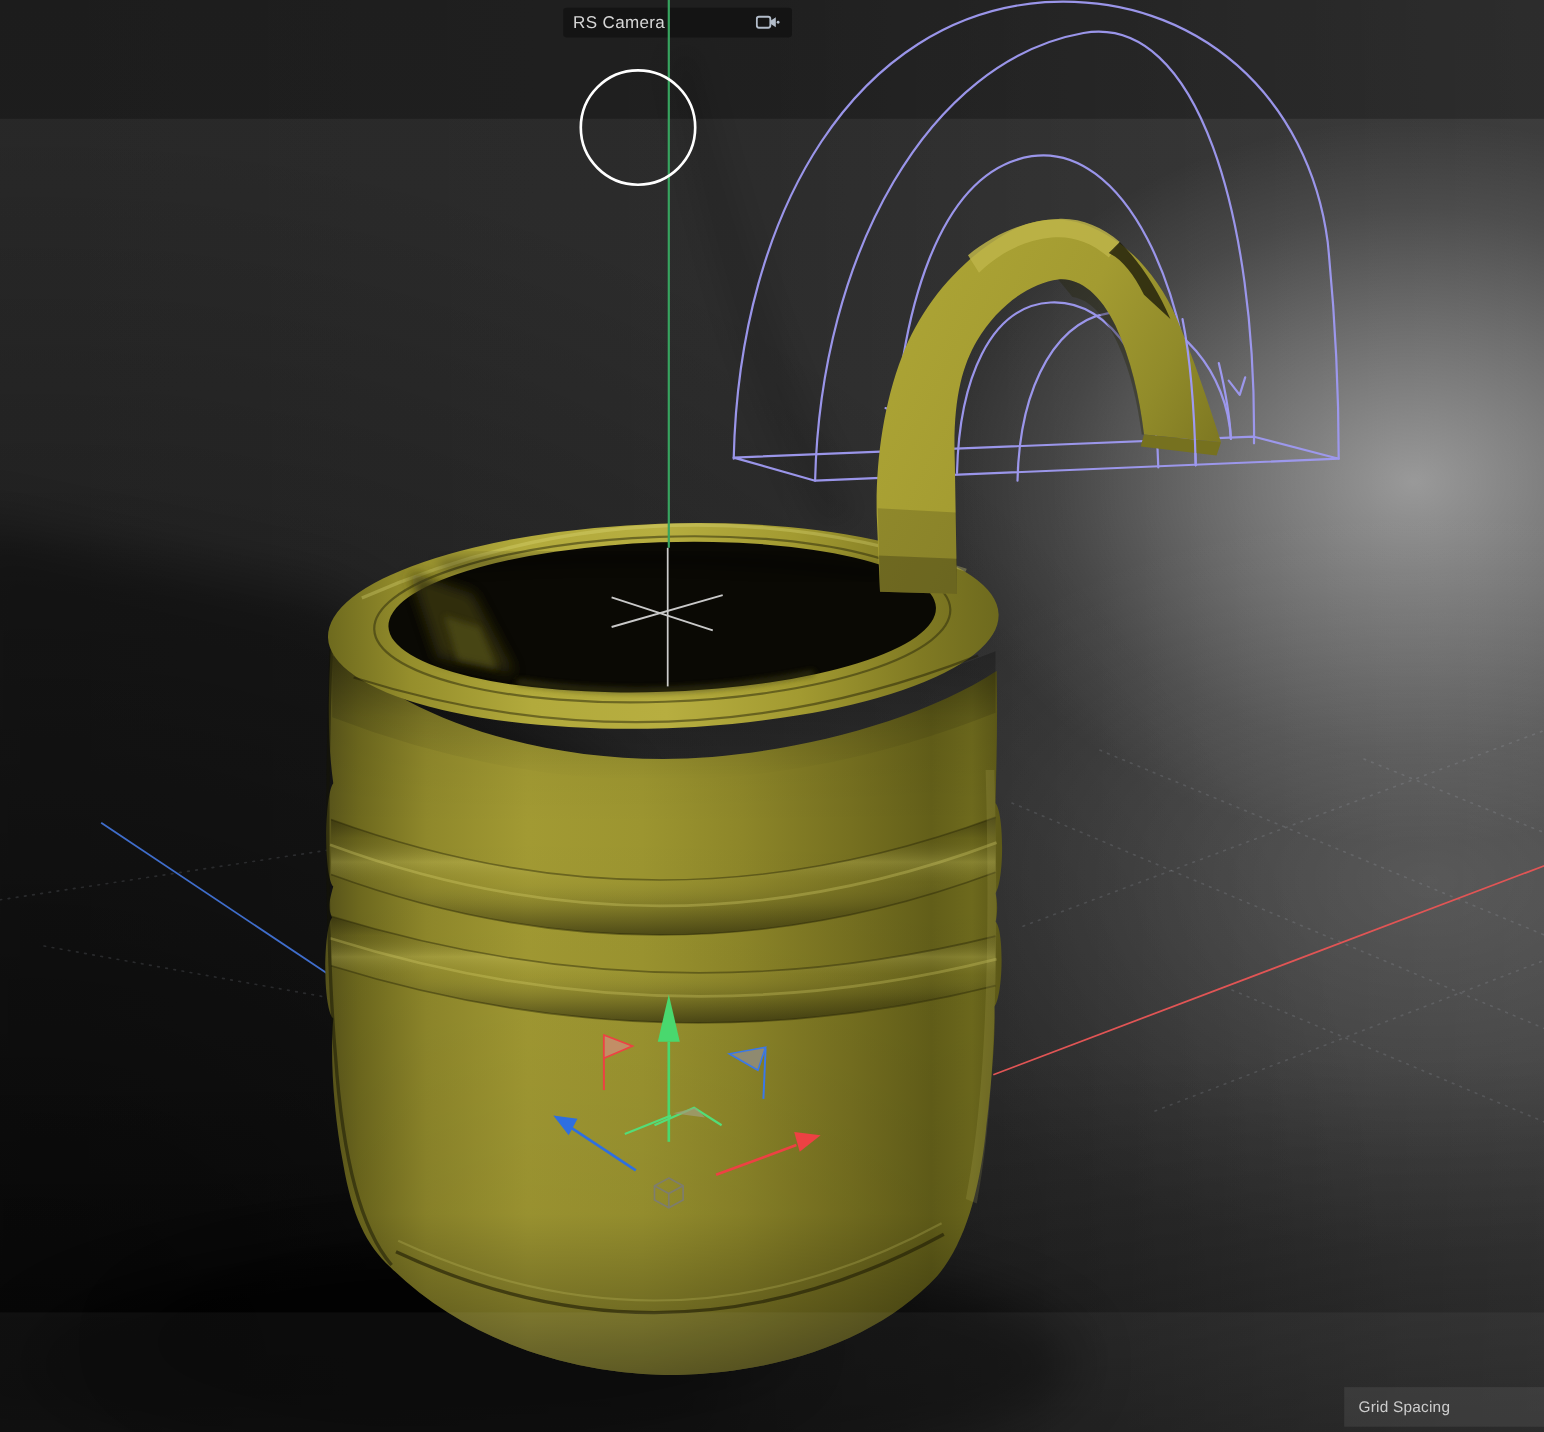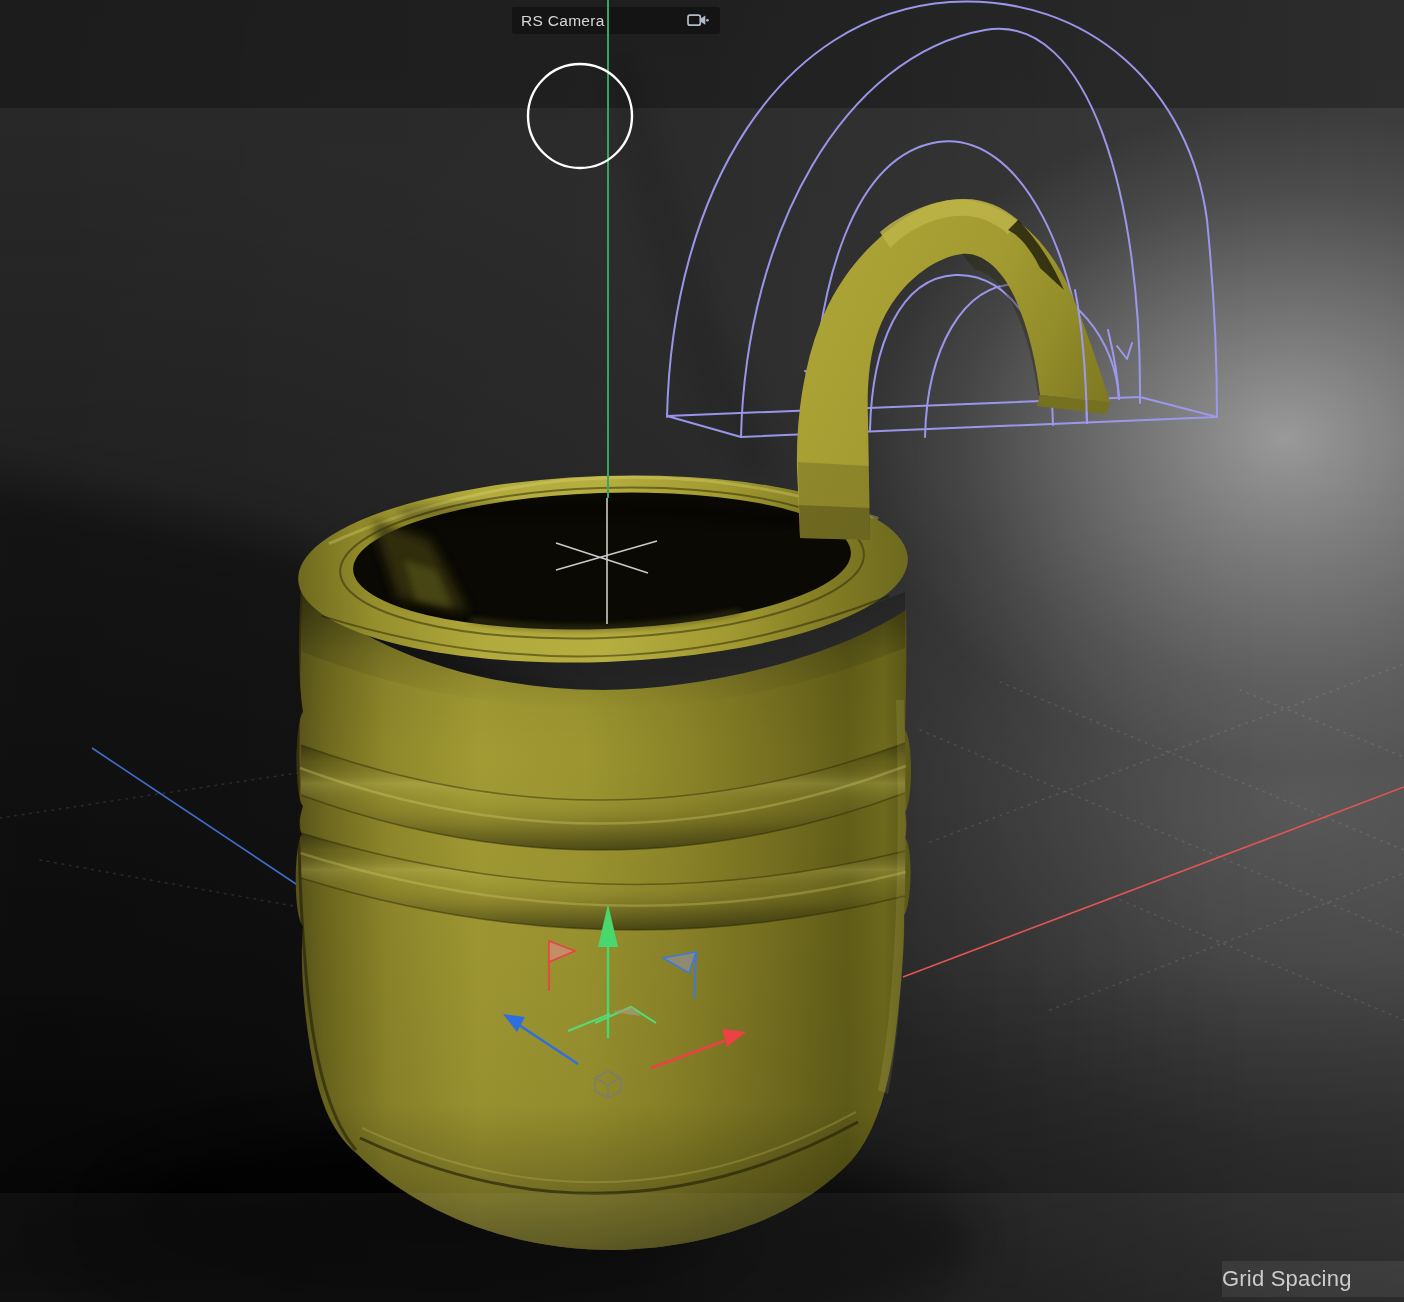--- a/index.html
+++ b/index.html
@@ -13,22 +13,22 @@
     position:absolute;left:512px;top:7px;width:208px;height:27px;
     display:flex;align-items:center;pointer-events:auto;cursor:pointer;
   }
   .cam-label .cam-text{
     margin-left:9px;font-size:15.5px;letter-spacing:.3px;color:#d6d6d6;line-height:1;
   }
   .cam-label .cam-icon{margin-left:auto;margin-right:11px;display:block;}
   .grid-label{
     position:absolute;left:1222px;top:1261px;width:182px;height:36px;
     background:rgba(140,140,140,0.16);
-    display:flex;align-items:center;box-sizing:border-box;
-    color:#cccccc;font-size:22px;letter-spacing:.2px;
+    display:flex;align-items:center;box-sizing:border-box;padding-left:13px;
+    color:#cccccc;font-size:14px;letter-spacing:.2px;
   }
 </style>
 </head>
 <body>
 
 <div class="stage">
 <svg class="scene" width="1404" height="1302" viewBox="0 0 1404 1302">
   <defs>
     <linearGradient id="gBase" x1="0" y1="0" x2="0" y2="1">
       <stop offset="0" stop-color="#272727"></stop>

